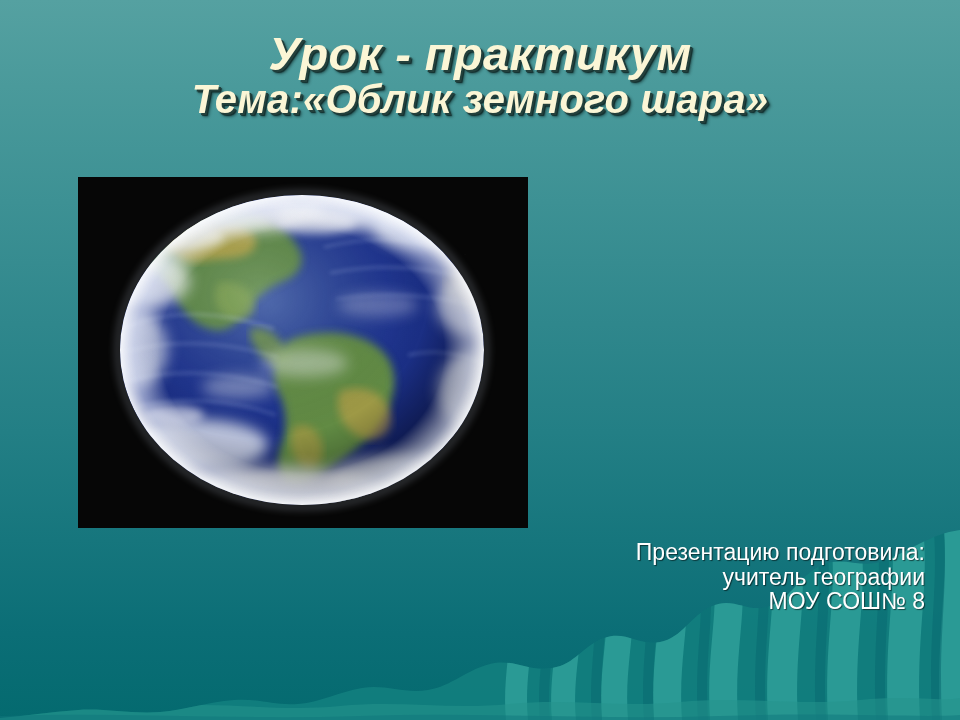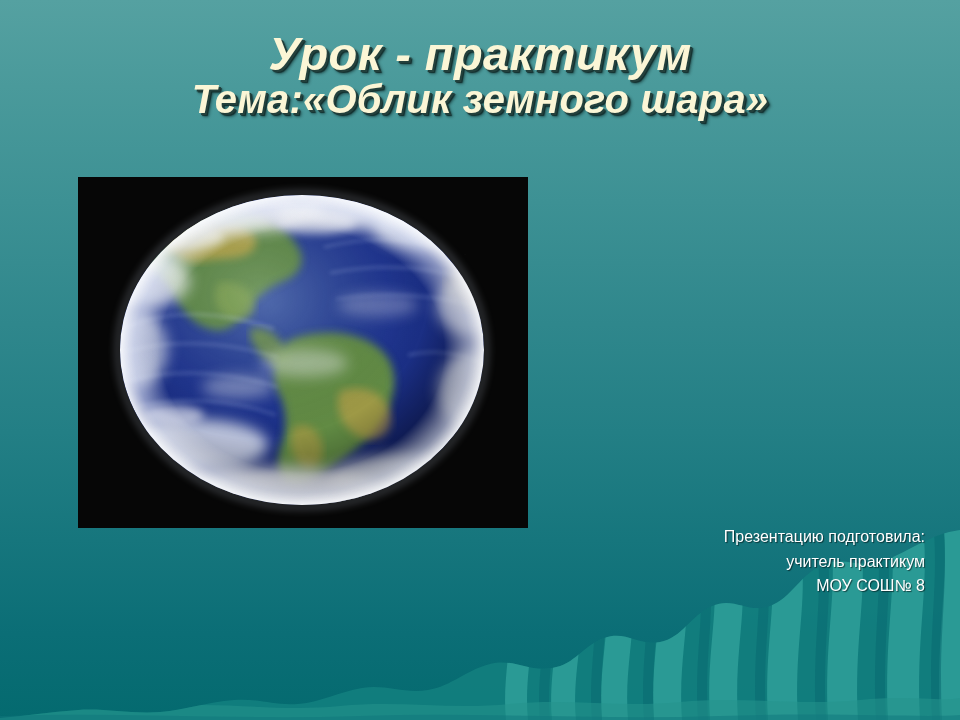--- a/index.html
+++ b/index.html
@@ -86,24 +86,24 @@
   #globe-svg {
     position: absolute;
     left: 0;
     top: 0;
   }
 
   
   #credit-block {
     position: absolute;
     right: 55px;
-    top: 525px;
+    top: 540px;
     text-align: right;
     color: #ffffff;
-    font-size: 16px;
+    font-size: 23px;
     line-height: 24.5px;
     text-shadow: 1px 1px 1px rgba(0,0,0,0.55);
     white-space: nowrap;
   }
   #credit-block .credit-line { display: block; }
 </style>
 </head>
 <body>
 
 <div id="slide">
@@ -271,17 +271,17 @@
                C740,166 800,176 860,170 C910,165 940,172 960,168
                L960,190 L0,190 Z" fill="#24938c" opacity="0.55"></path>
     </g>
 
     <path d="M0,186 C120,182 240,190 360,186 C480,182 600,190 720,186
              C840,182 920,188 960,185 L960,190 L0,190 Z" fill="#0f757b" opacity="0.5"></path>
   </svg>
 
   <div id="credit-block">
     <span class="credit-line">Презентацию подготовила:</span>
-    <span class="credit-line">учитель практикум</span>
+    <span class="credit-line">учитель географии</span>
     <span class="credit-line">МОУ СОШ№ 8</span>
   </div>
 
 </div>
 
 </body></html>

